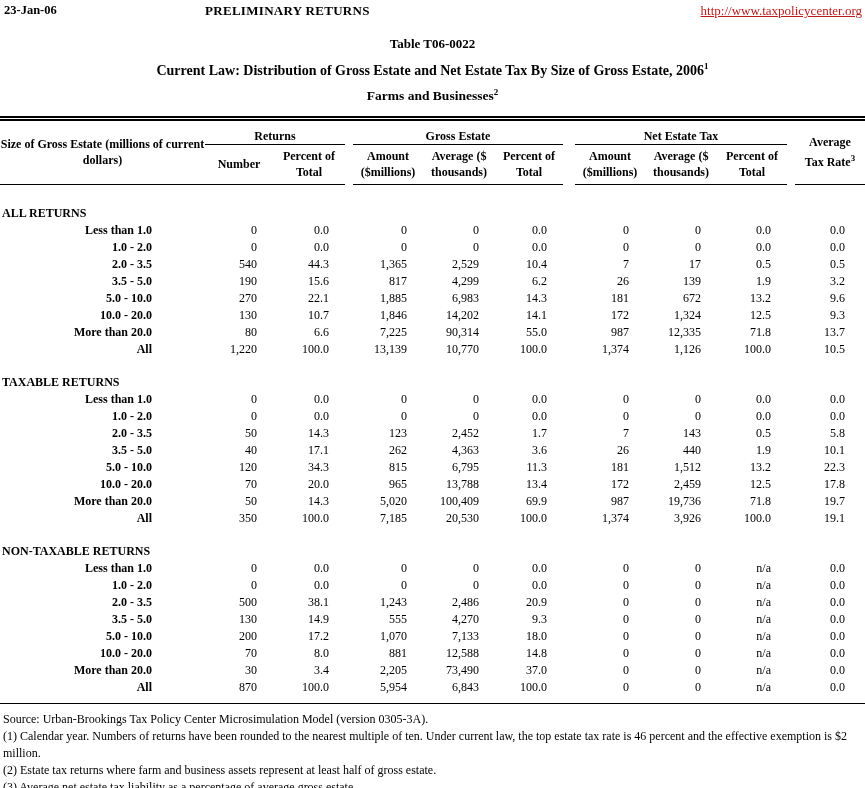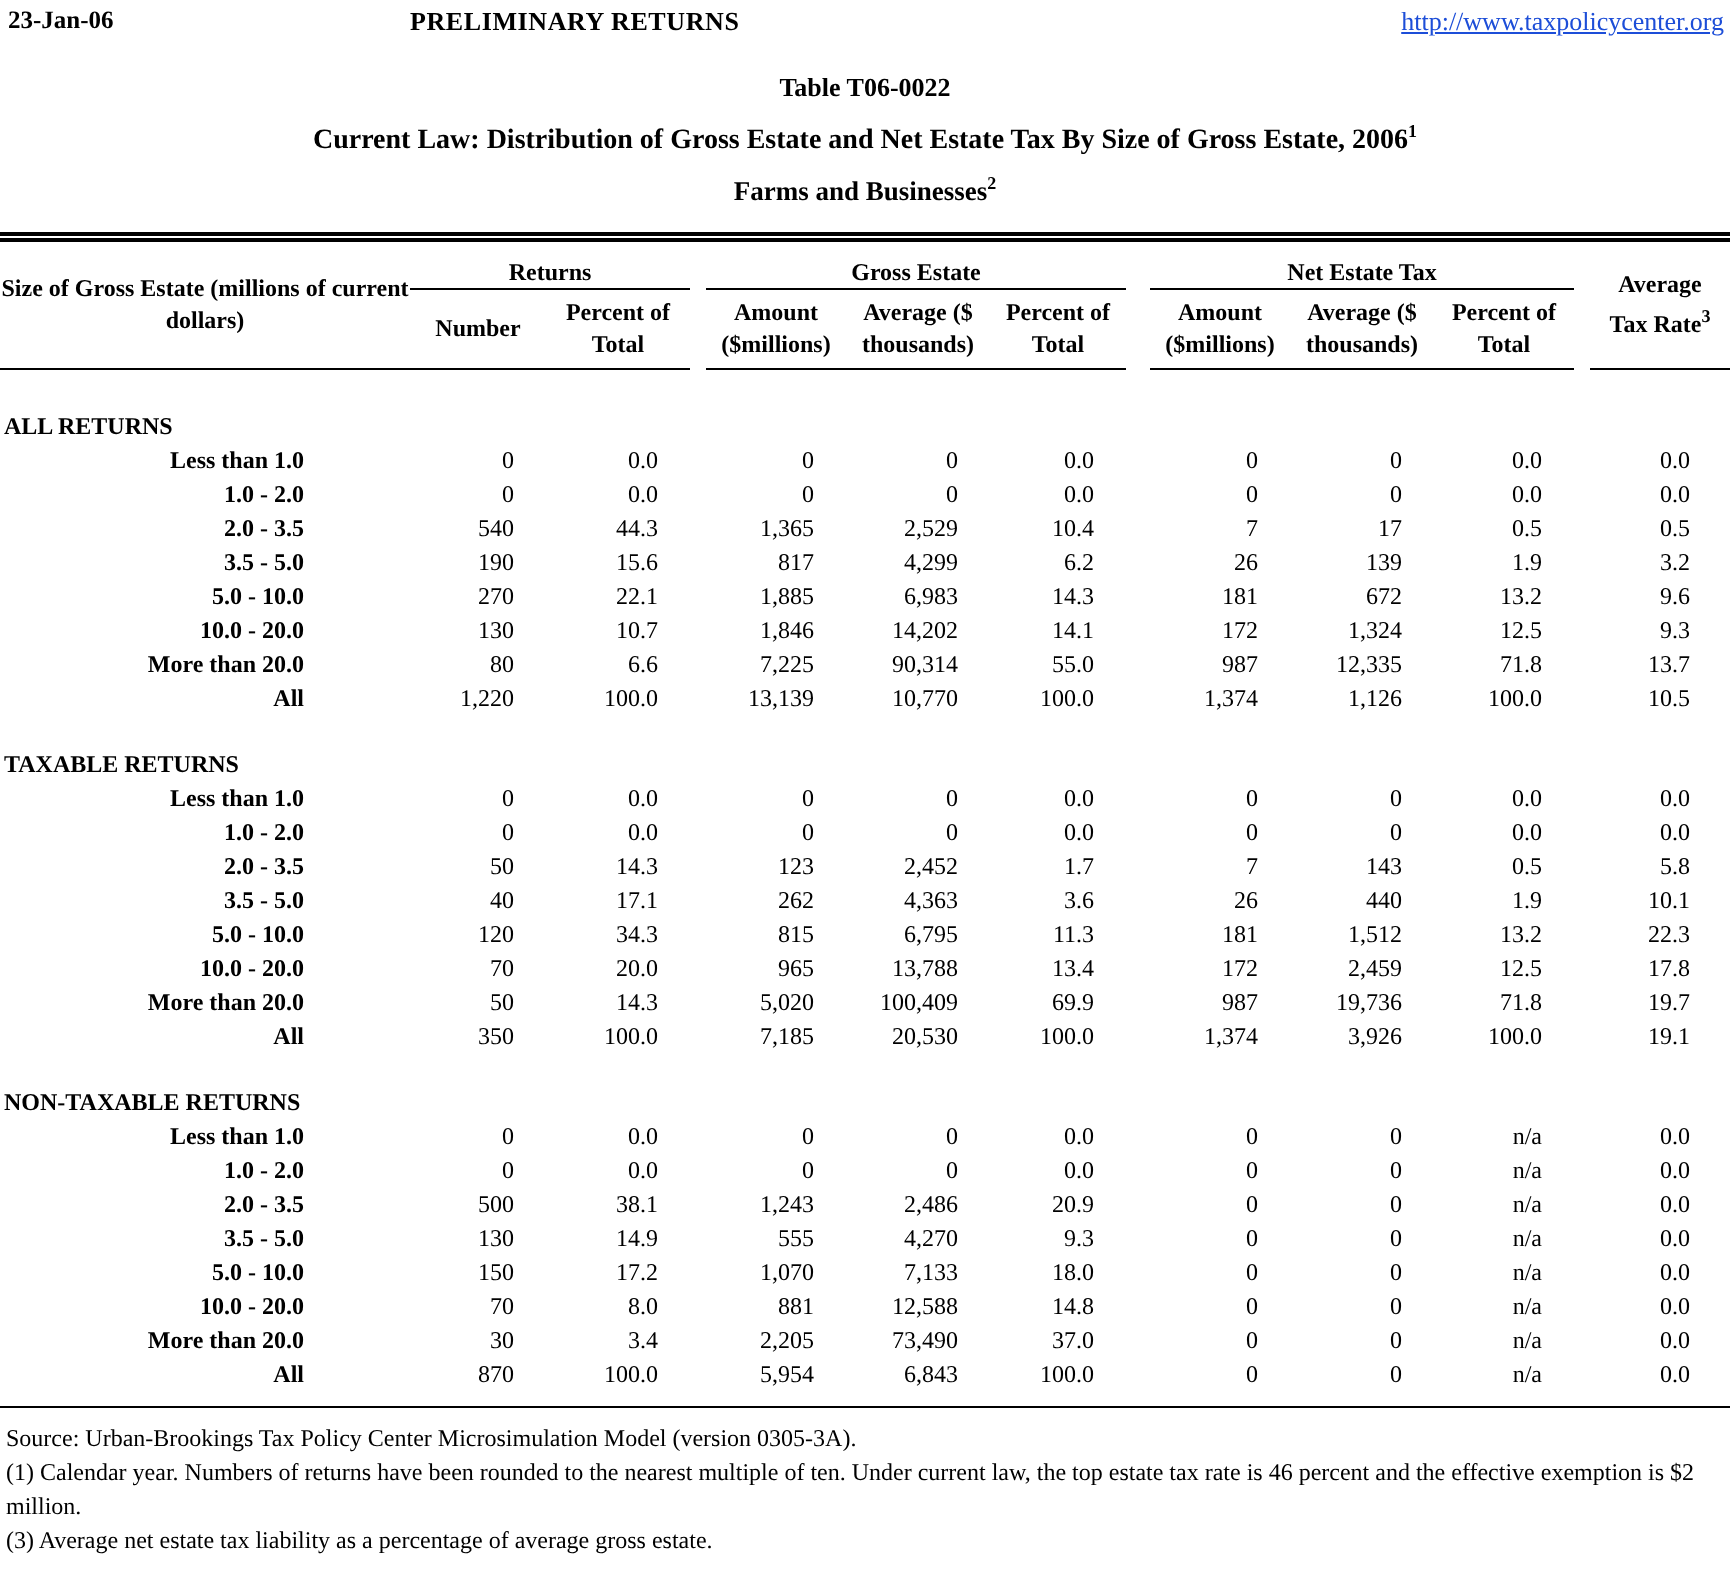--- a/index.html
+++ b/index.html
@@ -5,21 +5,21 @@
   html, body { margin: 0; padding: 0; background: #ffffff; }
   body {
     width: 865px; height: 788px;
     font-family: "Liberation Serif", serif;
     color: #000; position: relative; overflow: hidden;
   }
   
   .topbar { position: relative; height: 20px; padding-top: 3px; text-decoration: underline; }
   .topbar .date { position: absolute; left: 4px; top: 3px; font-weight: bold; font-size: 12.5px; }
   .topbar .banner { position: absolute; left: 205px; top: 3px; font-weight: bold; font-size: 13px; letter-spacing: 0.3px; }
-  .topbar .url { position: absolute; right: 3px; top: 3px; font-size: 13px; color: #1d4ed8; text-decoration: underline; cursor: pointer; }
+  .topbar .url { position: absolute; right: 3px; top: 3px; font-size: 13px; color: #b91c1c; text-decoration: underline; cursor: pointer; }
 
   
   .titles { text-align: center; }
   .t-number { font-size: 13px; font-weight: bold; margin-top: 13px; }
   .t-main   { font-size: 14px; font-weight: bold; margin-top: 11px; }
   .t-sub    { font-size: 13.5px; font-weight: bold; margin-top: 9px; }
   .titles sup { font-size: 9px; vertical-align: super; line-height: 0; }
 
   
   table.estate {
@@ -432,21 +432,21 @@
         <td class="num">9.3</td>
         <td class="gapcell"></td>
         <td class="num">0</td>
         <td class="num">0</td>
         <td class="num">n/a</td>
         <td class="gapcell"></td>
         <td class="num rate">0.0</td>
       </tr>
       <tr class="data-row">
         <td class="label">5.0 - 10.0</td>
-        <td class="num">150</td>
+        <td class="num">200</td>
         <td class="num">17.2</td>
         <td class="gapcell"></td>
         <td class="num">1,070</td>
         <td class="num">7,133</td>
         <td class="num">18.0</td>
         <td class="gapcell"></td>
         <td class="num">0</td>
         <td class="num">0</td>
         <td class="num">n/a</td>
         <td class="gapcell"></td>
@@ -499,14 +499,15 @@
       </tr>
       <tr class="spacer sp8">
         <td colspan="13"></td>
       </tr>
     </tbody>
 </table>
 
 <div class="footnotes">
   <div>Source: Urban-Brookings Tax Policy Center Microsimulation Model (version 0305-3A).</div>
   <div>(1) Calendar year. Numbers of returns have been rounded to the nearest multiple of ten. Under current law, the top estate tax rate is 46 percent and the effective exemption is $2 million.</div>
+  <div>(2) Estate tax returns where farm and business assets represent at least half of gross estate.</div>
   <div>(3) Average net estate tax liability as a percentage of average gross estate.</div>
 </div>
 
 </body></html>

